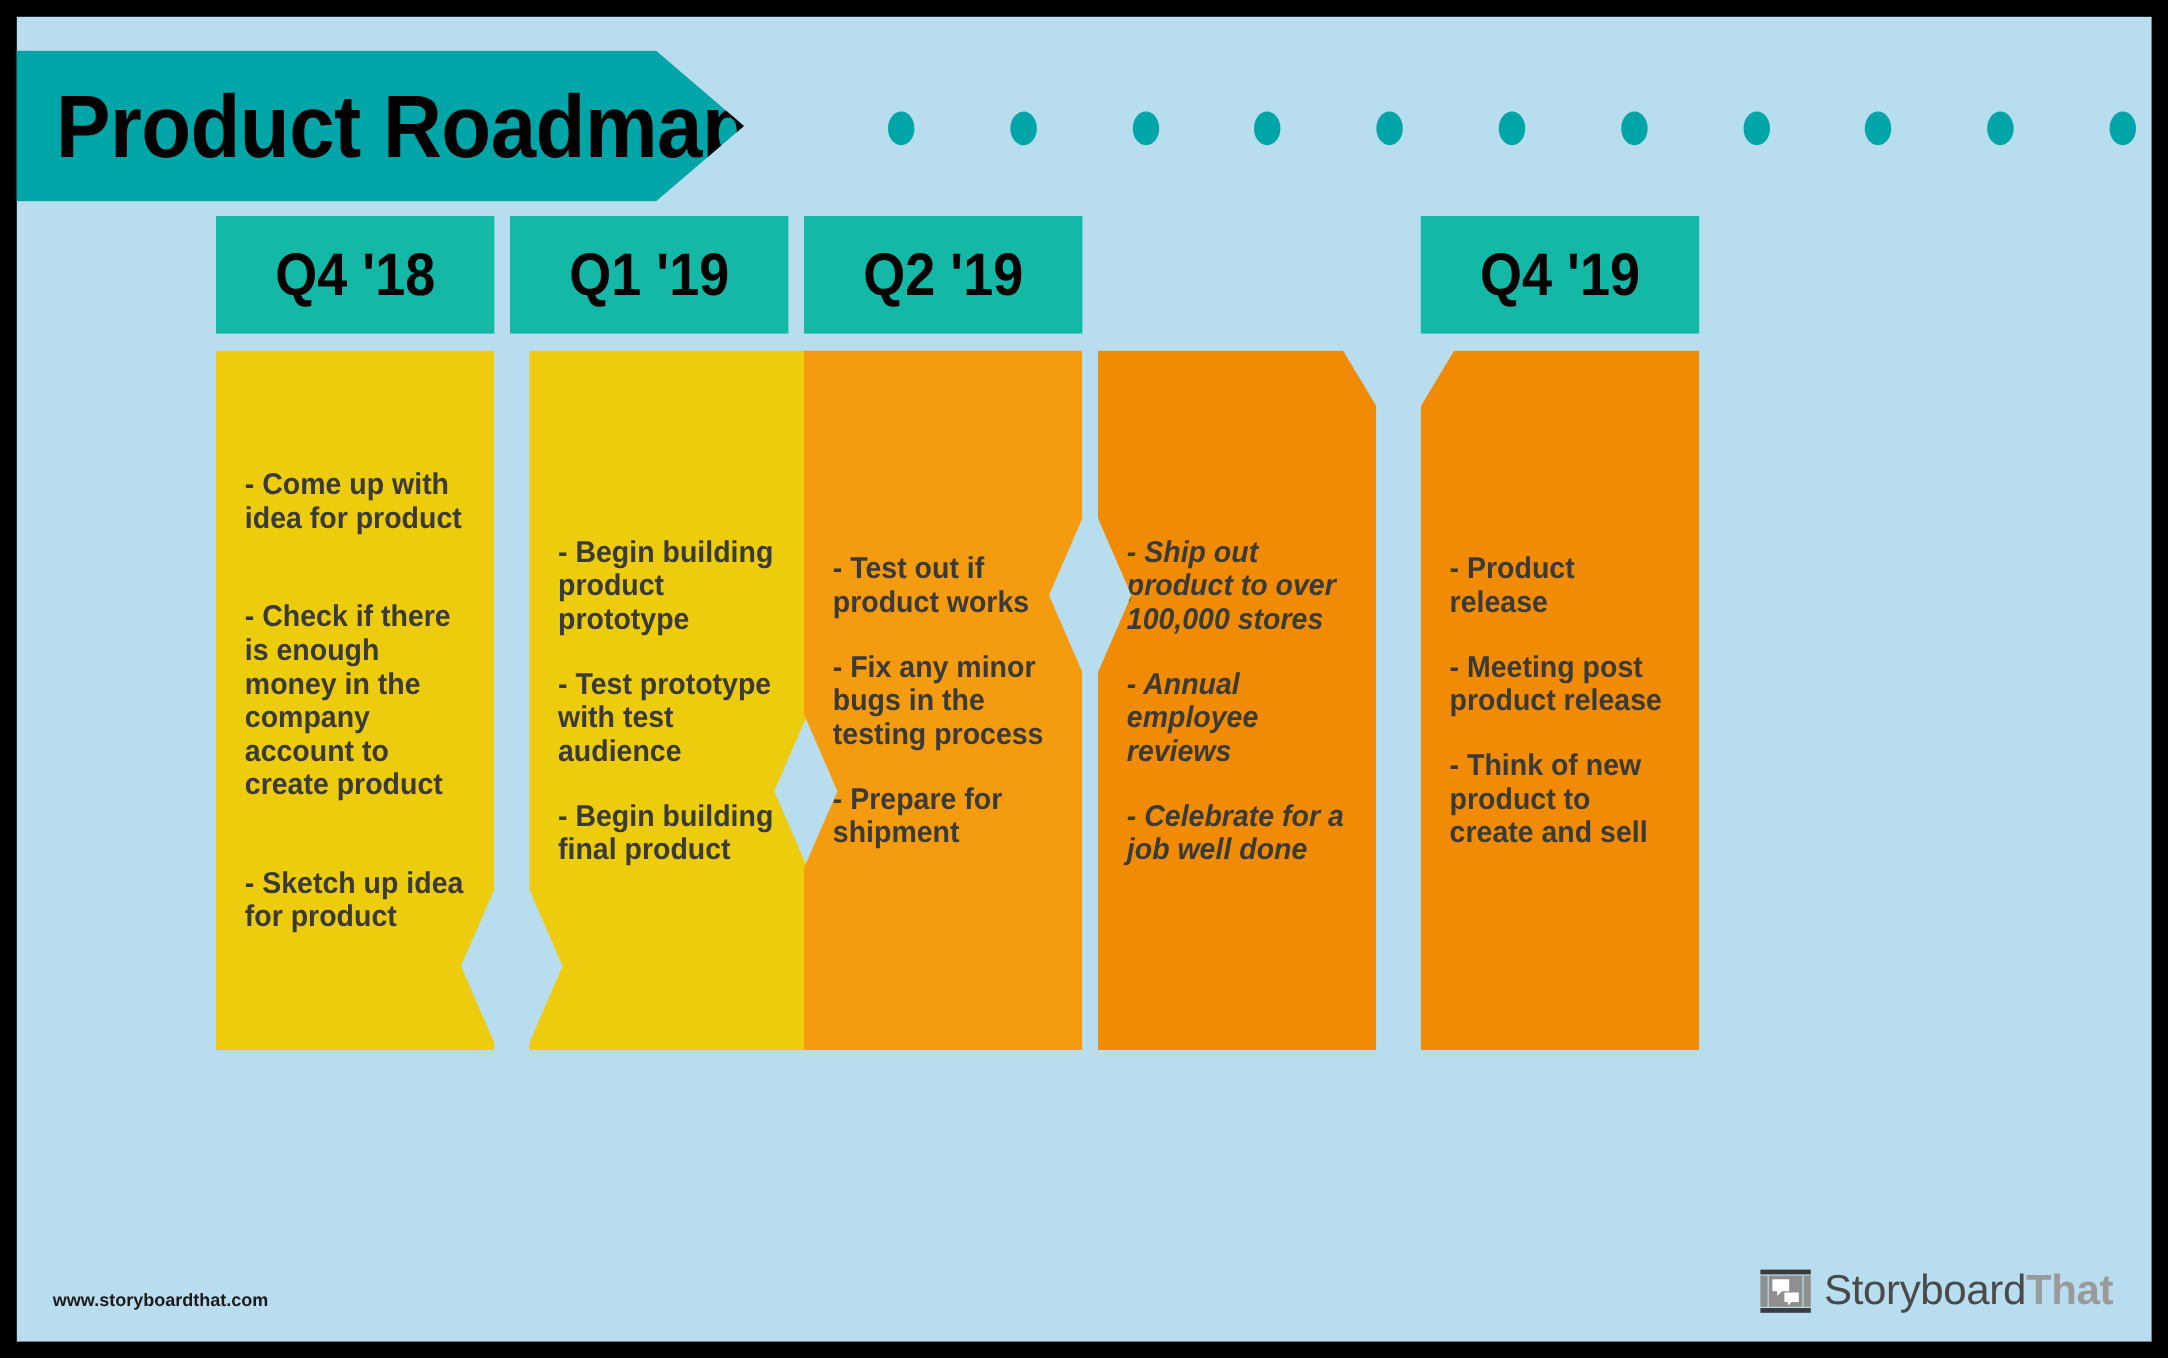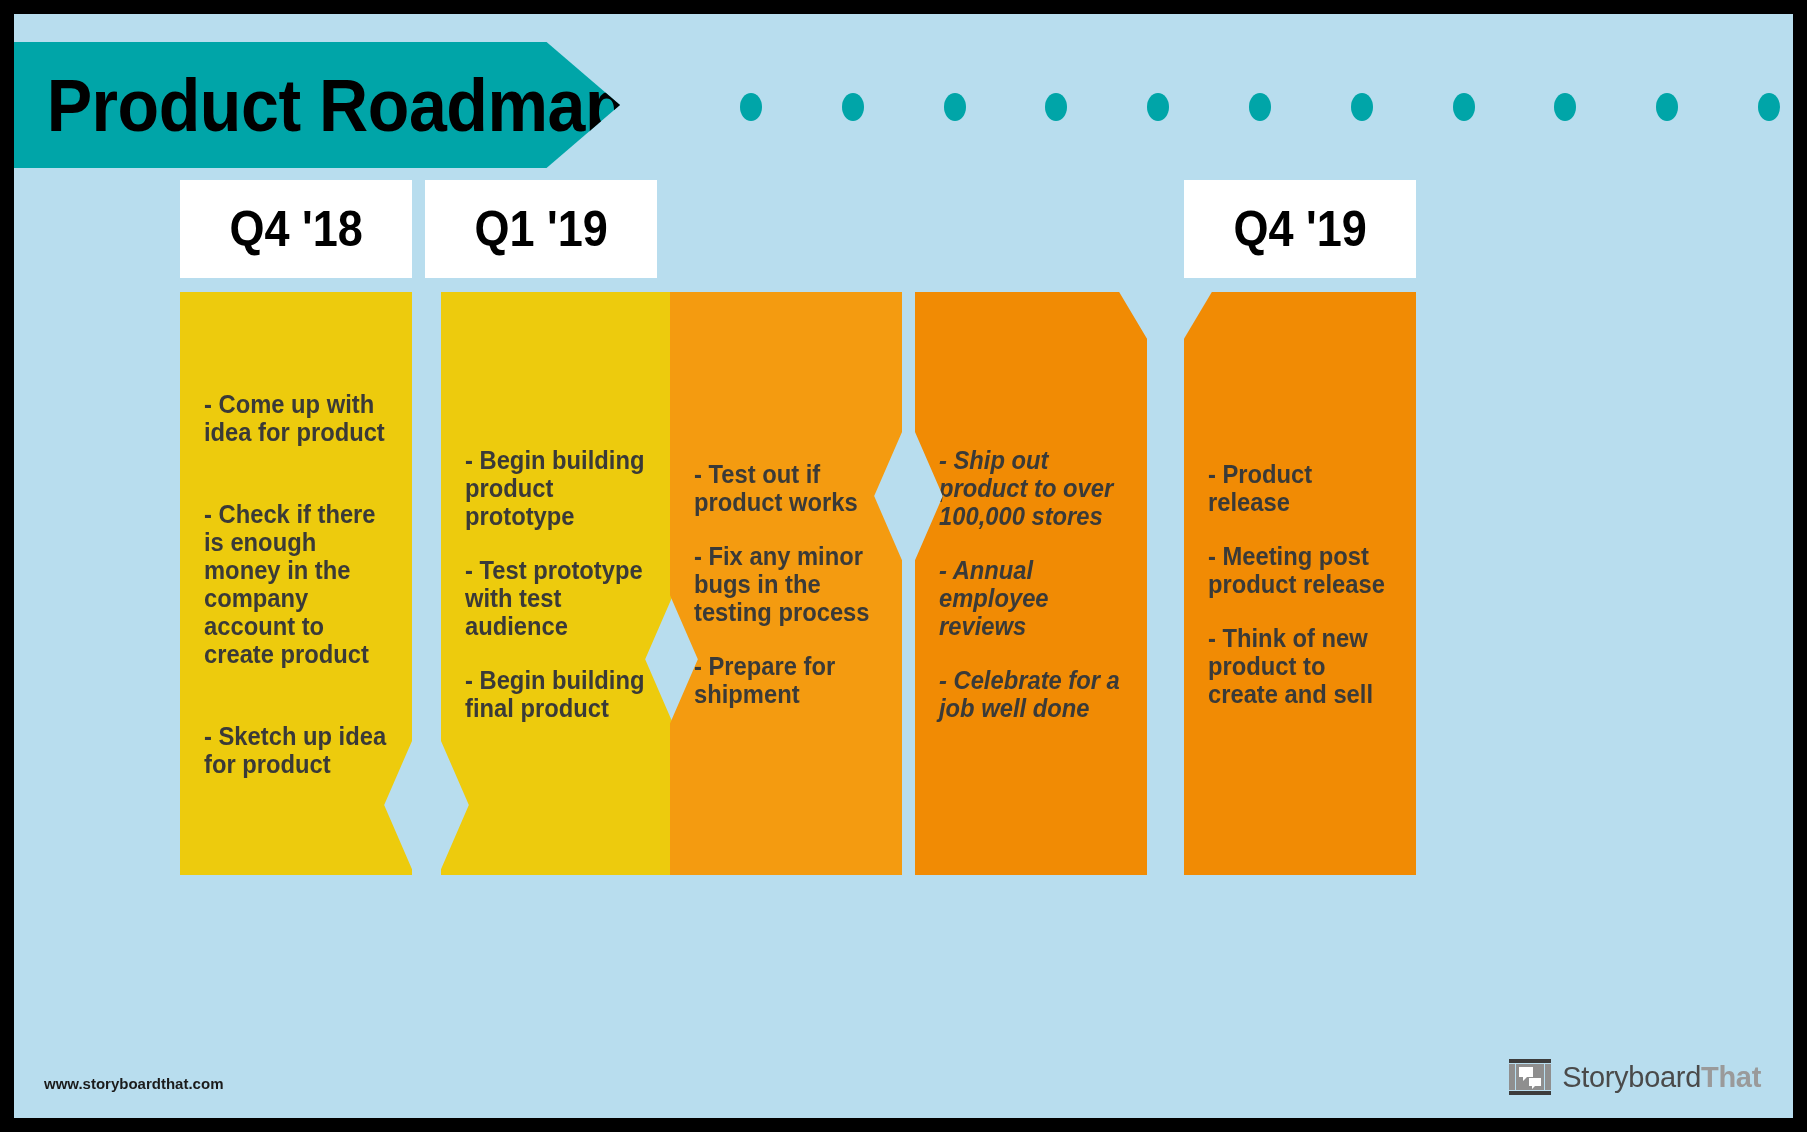--- a/index.html
+++ b/index.html
@@ -92,21 +92,21 @@
     width: 232px;
     height: 700px;
   }
 
   .col-head {
     position: absolute;
     left: 0;
     top: 0;
     width: 232px;
     height: 98px;
-    background: #ffffff;
+    background: #14b8a6;
     display: flex;
     align-items: center;
     justify-content: center;
     text-align: right;
   }
   .col-head-label {
     color: #000000;
     font-family: "Liberation Sans Narrow", "Liberation Sans", sans-serif;
     font-weight: 700;
     font-size: 50px;
@@ -192,21 +192,21 @@
     gap: 10px;
   }
   #brand-mark {
     width: 44px;
     height: 38px;
     position: relative;
     flex: 0 0 auto;
   }
   #brand-text {
     font-family: "Liberation Sans", sans-serif;
-    font-size: 29px;
+    font-size: 35px;
     letter-spacing: -0.3px;
     white-space: nowrap;
   }
   .brand-a { color: #4a4a4a; }
   .brand-b { color: #9a9a9a; font-weight: 700; }
 </style>
 </head>
 <body>
 
 <div id="poster">
@@ -248,20 +248,23 @@
           <span class="col-head-label">Q1 '19</span>
         </div>
         <div class="col-body">
           <div class="bullet">- Begin building product prototype</div>
           <div class="bullet">- Test prototype with test audience</div>
           <div class="bullet">- Begin building final product</div>
         </div>
       </div>
 
       <div class="col c3" style="left:490px;">
+        <div class="col-head">
+          <span class="col-head-label">Q2 '19</span>
+        </div>
         <div class="col-body">
           <div class="bullet">- Test out if product works</div>
           <div class="bullet">- Fix any minor bugs in the testing process</div>
           <div class="bullet">- Prepare for shipment</div>
         </div>
       </div>
 
       <div class="col c4" style="left:735px;">
         <div class="col-body">
           <div class="bullet">- Ship out product to over 100,000 stores</div>

